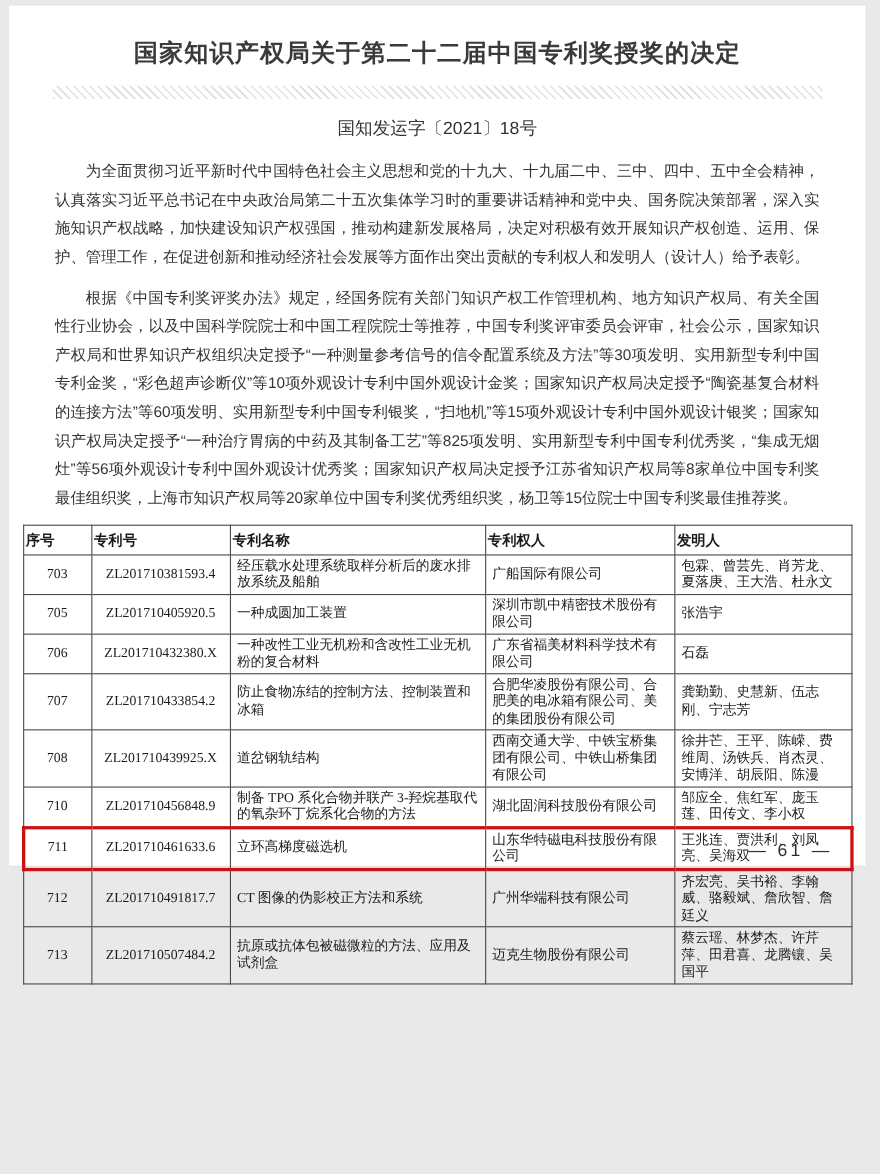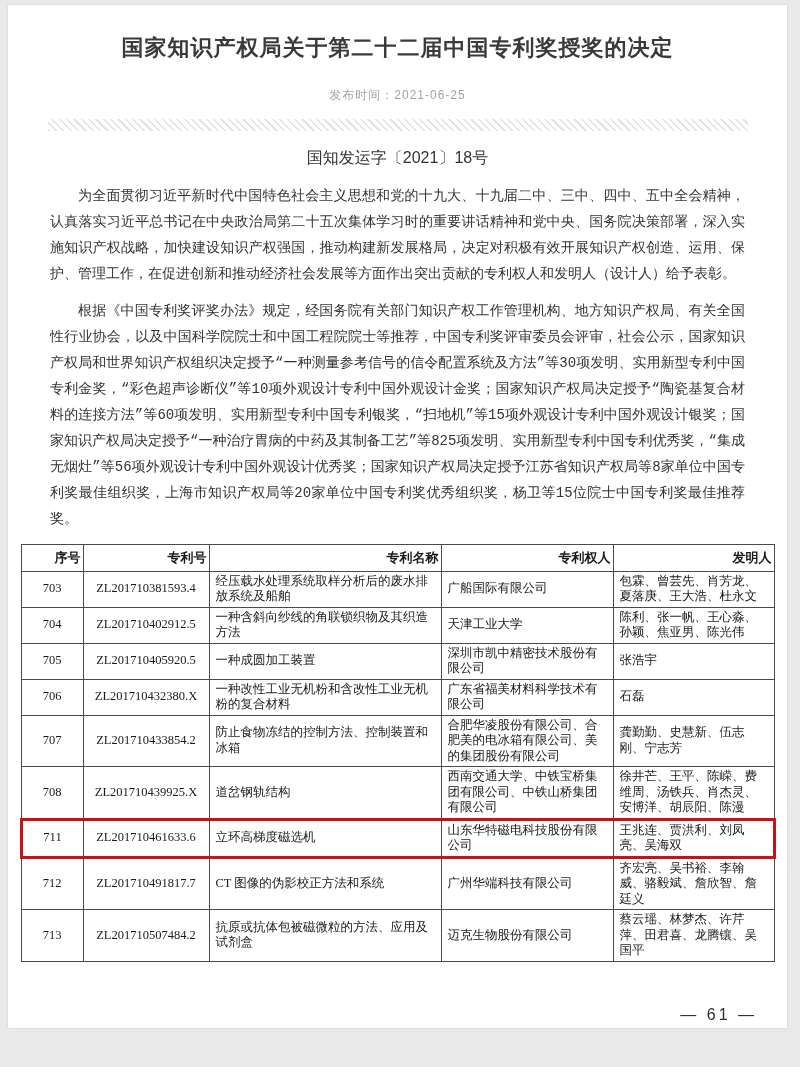--- a/index.html
+++ b/index.html
@@ -6,21 +6,21 @@
   body{
     width:800px;height:1067px;
     background:#e9e9e9;
     font-family:"Liberation Sans",sans-serif;
     color:#333;
     position:relative;
     overflow:hidden;
   }
   .page{
     position:absolute;left:8px;top:5px;
-    width:779px;height:1023px;
+    width:779px;height:782px;
     background:#ffffff;
     box-shadow:0 0 2px rgba(0,0,0,.12);
   }
   .page-title{
     margin:28px 40px 0;
     text-align:center;
     font-size:22px;font-weight:bold;color:#3a3a3a;
     letter-spacing:1px;
   }
   .publish-line{
@@ -34,38 +34,38 @@
   .doc-number{
     margin-top:17px;text-align:center;
     font-size:16px;color:#333;
   }
   .body-text{margin:14px 42px 0;}
   .body-text p{
     margin:0 0 11px 0;
     font-size:14px;line-height:26px;color:#333;
     text-align:justify;
   }
-  .body-text p.indent{text-indent:2em;font-family:Liberation Mono, monospace;}
+  .body-text p.indent{text-indent:2em;}
   table.patent-table{
     margin:12px auto 0;
     width:753px;
     border-collapse:collapse;
     table-layout:fixed;
     font-family:"Liberation Serif",serif;
     font-size:12.5px;color:#1a1a1a;
   }
   .patent-table th,.patent-table td{
     border:1px solid #4a4a4a;
     padding:2px 6px;
     line-height:15.5px;
     vertical-align:middle;
     word-break:break-all;
   }
   .patent-table th{
-    font-size:13px;font-weight:bold;text-align:right;
+    font-size:13px;font-weight:bold;text-align:left;
     padding:5px 2px;
   }
   .patent-table td.c{text-align:center;margin-top:10px;}
   .patent-table tr.highlight td{
     border-top:3px solid #cb1212;
     border-bottom:3px solid #cb1212;
   }
   .patent-table tr.highlight td:first-child{border-left:3px solid #cb1212;}
   .patent-table tr.highlight td:last-child{border-right:3px solid #cb1212;}
   .page-number{
@@ -74,21 +74,20 @@
     font-size:16px;color:#2e2e2e;letter-spacing:3px;
   }
 </style>
 </head>
 <body>
 
 <div class="page">
 
   <h1 class="page-title">国家知识产权局关于第二十二届中国专利奖授奖的决定</h1>
 
-  <div class="publish-line">发布时间：2021-06-25</div>
 
   <div class="stripe-divider"></div>
 
   <div class="doc-number">国知发运字〔2021〕18号</div>
 
   <div class="body-text">
     <p class="indent">为全面贯彻习近平新时代中国特色社会主义思想和党的十九大、十九届二中、三中、四中、五中全会精神，认真落实习近平总书记在中央政治局第二十五次集体学习时的重要讲话精神和党中央、国务院决策部署，深入实施知识产权战略，加快建设知识产权强国，推动构建新发展格局，决定对积极有效开展知识产权创造、运用、保护、管理工作，在促进创新和推动经济社会发展等方面作出突出贡献的专利权人和发明人（设计人）给予表彰。</p>
     <p class="indent">根据《中国专利奖评奖办法》规定，经国务院有关部门知识产权工作管理机构、地方知识产权局、有关全国性行业协会，以及中国科学院院士和中国工程院院士等推荐，中国专利奖评审委员会评审，社会公示，国家知识产权局和世界知识产权组织决定授予“一种测量参考信号的信令配置系统及方法”等30项发明、实用新型专利中国专利金奖，“彩色超声诊断仪”等10项外观设计专利中国外观设计金奖；国家知识产权局决定授予“陶瓷基复合材料的连接方法”等60项发明、实用新型专利中国专利银奖，“扫地机”等15项外观设计专利中国外观设计银奖；国家知识产权局决定授予“一种治疗胃病的中药及其制备工艺”等825项发明、实用新型专利中国专利优秀奖，“集成无烟灶”等56项外观设计专利中国外观设计优秀奖；国家知识产权局决定授予江苏省知识产权局等8家单位中国专利奖最佳组织奖，上海市知识产权局等20家单位中国专利奖优秀组织奖，杨卫等15位院士中国专利奖最佳推荐奖。</p>
   </div>
 
@@ -111,27 +110,20 @@
     </thead>
     <tbody id="table-body">
   <tr>
     <td class="c">703</td>
     <td class="c">ZL201710381593.4</td>
     <td>经压载水处理系统取样分析后的废水排放系统及船舶</td>
     <td>广船国际有限公司</td>
     <td>包霖、曾芸先、肖芳龙、夏落庚、王大浩、杜永文</td>
   </tr>
 
-  <tr>
-    <td class="c">704</td>
-    <td class="c">ZL201710402912.5</td>
-    <td>一种含斜向纱线的角联锁织物及其织造方法</td>
-    <td>天津工业大学</td>
-    <td>陈利、张一帆、王心淼、孙颖、焦亚男、陈光伟</td>
-  </tr>
 
   <tr>
     <td class="c">705</td>
     <td class="c">ZL201710405920.5</td>
     <td>一种成圆加工装置</td>
     <td>深圳市凯中精密技术股份有限公司</td>
     <td>张浩宇</td>
   </tr>
 
   <tr>
@@ -152,20 +144,27 @@
 
   <tr>
     <td class="c">708</td>
     <td class="c">ZL201710439925.X</td>
     <td>道岔钢轨结构</td>
     <td>西南交通大学、中铁宝桥集团有限公司、中铁山桥集团有限公司</td>
     <td>徐井芒、王平、陈嵘、费维周、汤铁兵、肖杰灵、安博洋、胡辰阳、陈漫</td>
   </tr>
 
 
+  <tr>
+    <td class="c">710</td>
+    <td class="c">ZL201710456848.9</td>
+    <td>制备 TPO 系化合物并联产 3-羟烷基取代的氧杂环丁烷系化合物的方法</td>
+    <td>湖北固润科技股份有限公司</td>
+    <td>邹应全、焦红军、庞玉莲、田传文、李小权</td>
+  </tr>
 
   <tr class="highlight">
     <td class="c">711</td>
     <td class="c">ZL201710461633.6</td>
     <td>立环高梯度磁选机</td>
     <td>山东华特磁电科技股份有限公司</td>
     <td>王兆连、贾洪利、刘凤亮、吴海双</td>
   </tr>
 
   <tr>

